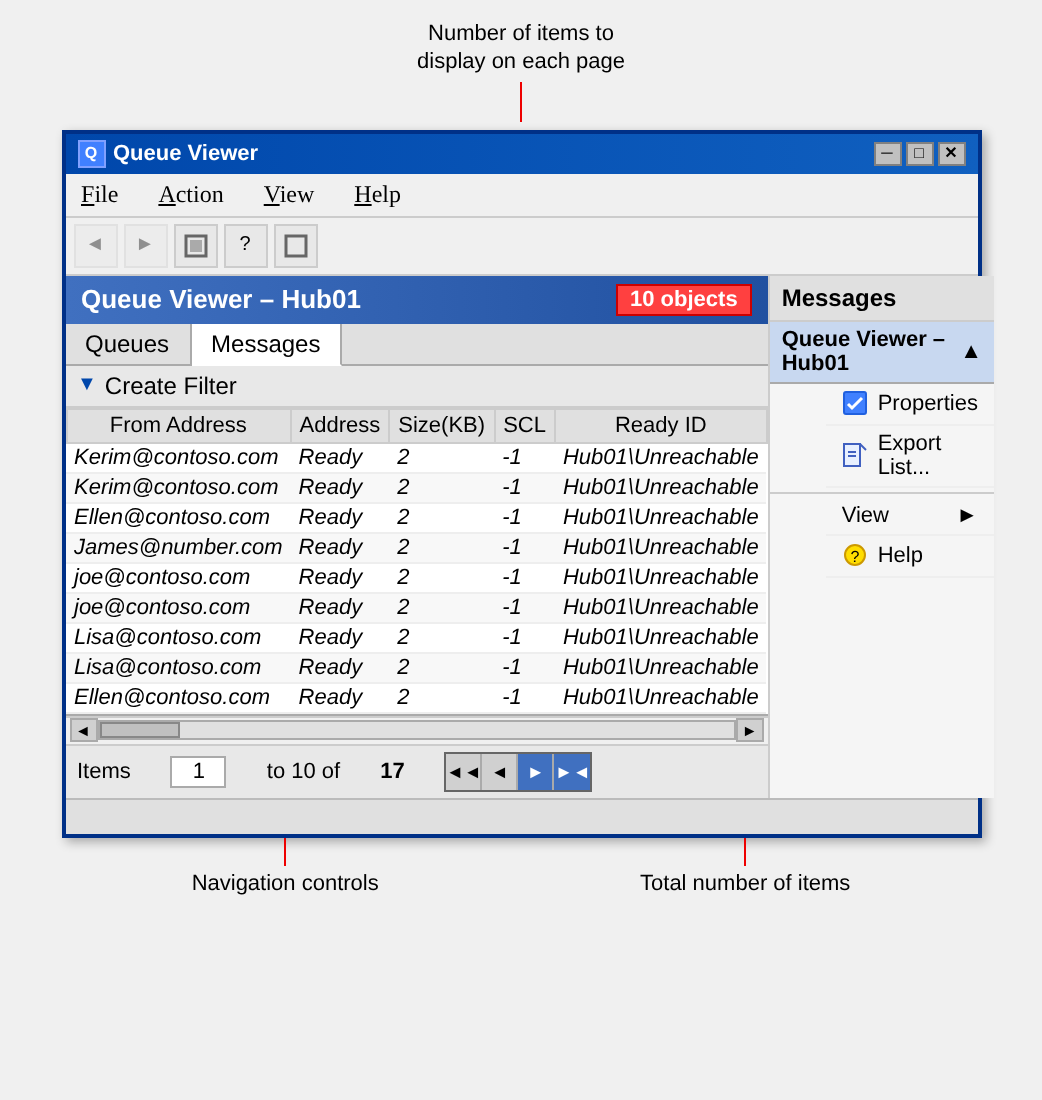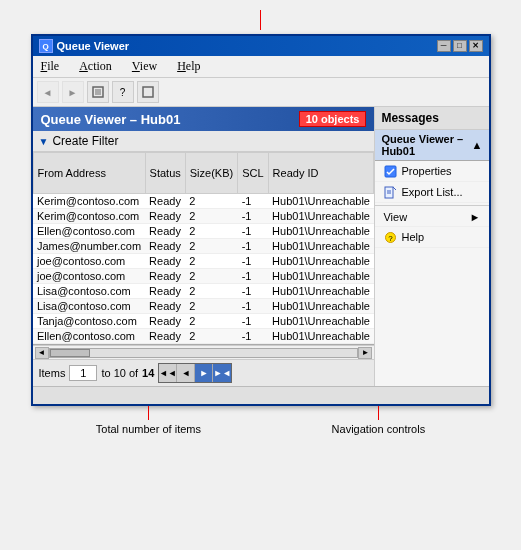--- a/index.html
+++ b/index.html
@@ -201,30 +201,31 @@
     .data-table {
       width: 100%;
       border-collapse: collapse;
       font-size: 11px;
       background: #fff;
     }
 
     .data-table th {
       background: #e0e0e0;
       border: 1px solid #ccc;
-      padding: 14px 4px;
-      text-align: left;
+      padding: 2px 4px;
+      text-align: center;
       font-weight: normal;
       white-space: nowrap;
     }
 
     .data-table td {
       border-bottom: 1px solid #eee;
       padding: 1px 4px;
       white-space: nowrap;
+      font-style: italic;
     }
 
     .data-table tr:nth-child(even) td { background: #f8f8f8; }
 
     
     .table-scroll {
       overflow-x: auto;
       overflow-y: hidden;
       border-bottom: 1px solid #aaa;
     }
@@ -267,21 +268,21 @@
       cursor: pointer;
     }
 
     
     .pagination {
       background: #e8e8e8;
       border-top: 1px solid #ccc;
       padding: 3px 6px;
       display: flex;
       align-items: center;
-      gap: 4px;
+      gap: 20px;
       font-size: 11px;
     }
 
     .page-input {
       width: 28px;
       height: 16px;
       border: 1px solid #aaa;
       text-align: center;
       font-size: 11px;
       background: #fff;
@@ -345,20 +346,21 @@
     }
 
     .action-item {
       padding: 3px 8px;
       display: flex;
       align-items: center;
       gap: 4px;
       cursor: pointer;
       font-size: 11px;
       border-bottom: 1px solid #eee;
+      margin-left: 28px;
     }
 
     .action-icon {
       width: 14px;
       height: 14px;
       display: flex;
       align-items: center;
       justify-content: center;
       flex-shrink: 0;
     }
@@ -410,20 +412,21 @@
       font-size: 11px;
       text-align: center;
       color: #000;
       margin-top: 3px;
     }
   </style>
 </head>
 <body>
 
 <div class="annotation-area">
+  <div class="annotation-text">Number of items to<br>display on each page</div>
   <div class="annotation-line"></div>
 </div>
 
 <div class="window">
 
   <div class="title-bar">
     <div class="title-bar-left">
       <div class="title-icon">Q</div>
       <span>Queue Viewer</span>
     </div>
@@ -468,32 +471,36 @@
 
   <div class="content-area">
 
     <div class="left-pane">
 
       <div class="pane-header">
         <span>Queue Viewer – Hub01</span>
         <div class="objects-badge">10 objects</div>
       </div>
 
+      <div class="tabs">
+        <div class="tab">Queues</div>
+        <div class="tab active">Messages</div>
+      </div>
 
       <div class="filter-bar">
         <span class="filter-icon">▼</span>
         <span>Create Filter</span>
       </div>
 
       <div class="table-scroll">
         <table class="data-table">
           <thead>
             <tr>
               <th>From Address</th>
-              <th>Status</th>
+              <th>Address</th>
               <th>Size(KB)</th>
               <th>SCL</th>
               <th>Ready ID</th>
             </tr>
           </thead>
           <tbody id="table-body">
           <tr>
                 <td>Kerim@contoso.com</td>
                 <td>Ready</td>
                 <td>2</td>
@@ -543,27 +550,20 @@
                 <td>Hub01\Unreachable</td>
               </tr>
               <tr>
                 <td>Lisa@contoso.com</td>
                 <td>Ready</td>
                 <td>2</td>
                 <td>-1</td>
                 <td>Hub01\Unreachable</td>
               </tr>
               <tr>
-                <td>Tanja@contoso.com</td>
-                <td>Ready</td>
-                <td>2</td>
-                <td>-1</td>
-                <td>Hub01\Unreachable</td>
-              </tr>
-              <tr>
                 <td>Ellen@contoso.com</td>
                 <td>Ready</td>
                 <td>2</td>
                 <td>-1</td>
                 <td>Hub01\Unreachable</td>
               </tr>
             </tbody>
         </table>
       </div>
 
@@ -572,21 +572,21 @@
         <div class="scrollbar-track">
           <div class="scrollbar-thumb"></div>
         </div>
         <div class="scrollbar-btn">►</div>
       </div>
 
       <div class="pagination">
         <span>Items</span>
         <input class="page-input" type="text" value="1" style="">
         <span>to 10 of</span>
-        <strong>14</strong>
+        <strong>17</strong>
         <div class="nav-group">
           <div class="nav-btn">◄◄</div>
           <div class="nav-btn">◄</div>
           <div class="nav-btn active">►</div>
           <div class="nav-btn active">►◄</div>
         </div>
       </div>
 
     </div>
 
@@ -643,20 +643,20 @@
   </div>
 
   <div class="status-bar"></div>
 
 </div>
 
 <div class="bottom-annotations">
   <div class="bottom-anno-row">
     <div class="anno-item">
       <div class="anno-line-up"></div>
-      <div class="anno-label">Total number of items</div>
+      <div class="anno-label">Navigation controls</div>
     </div>
     <div class="anno-item">
       <div class="anno-line-up"></div>
-      <div class="anno-label">Navigation controls</div>
+      <div class="anno-label">Total number of items</div>
     </div>
   </div>
 </div>
 
 </body></html>

